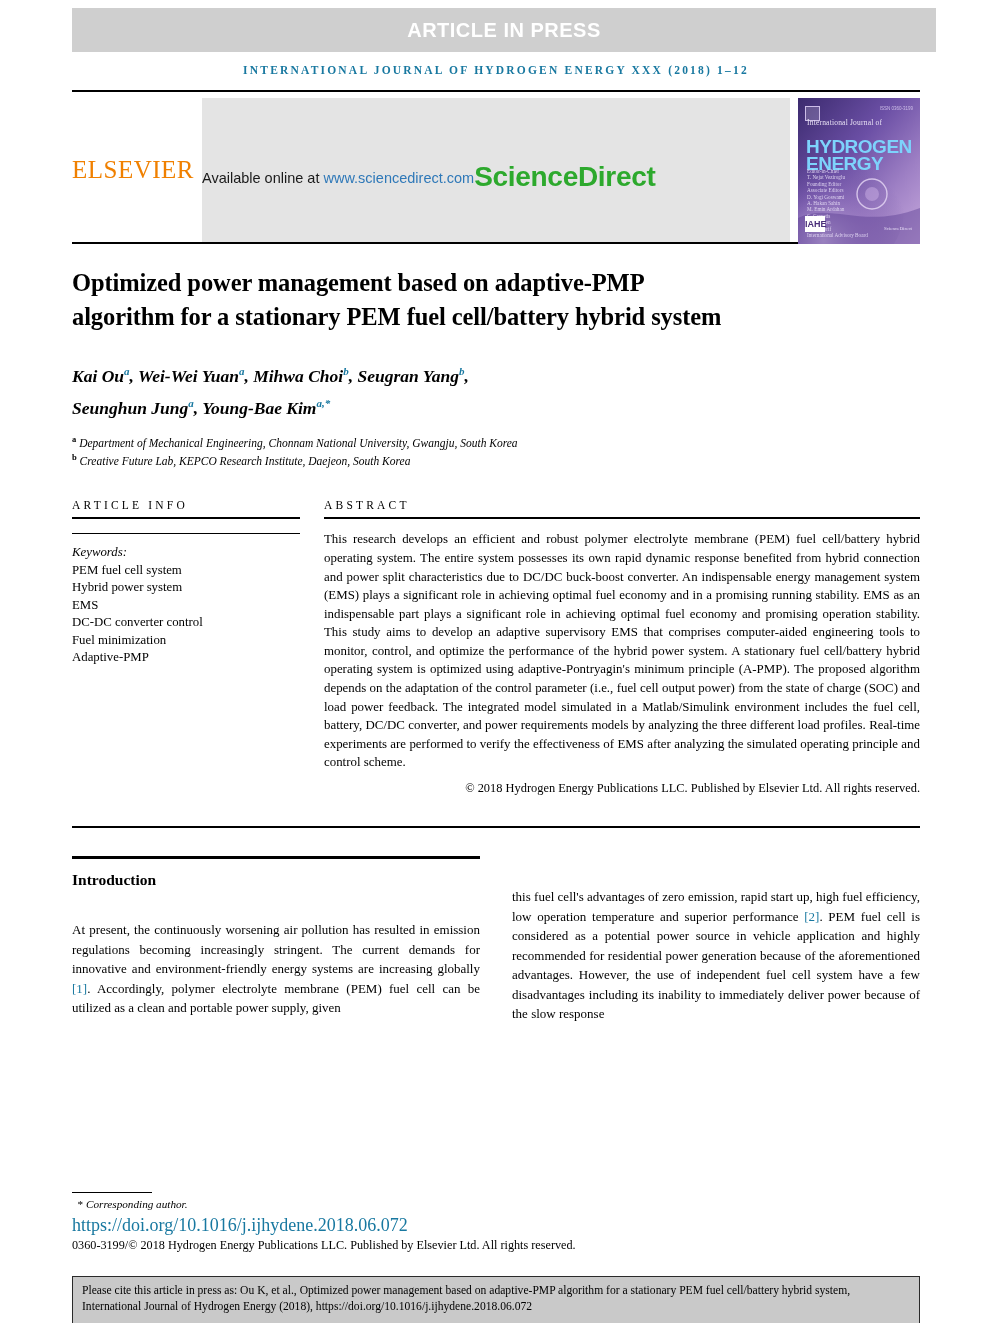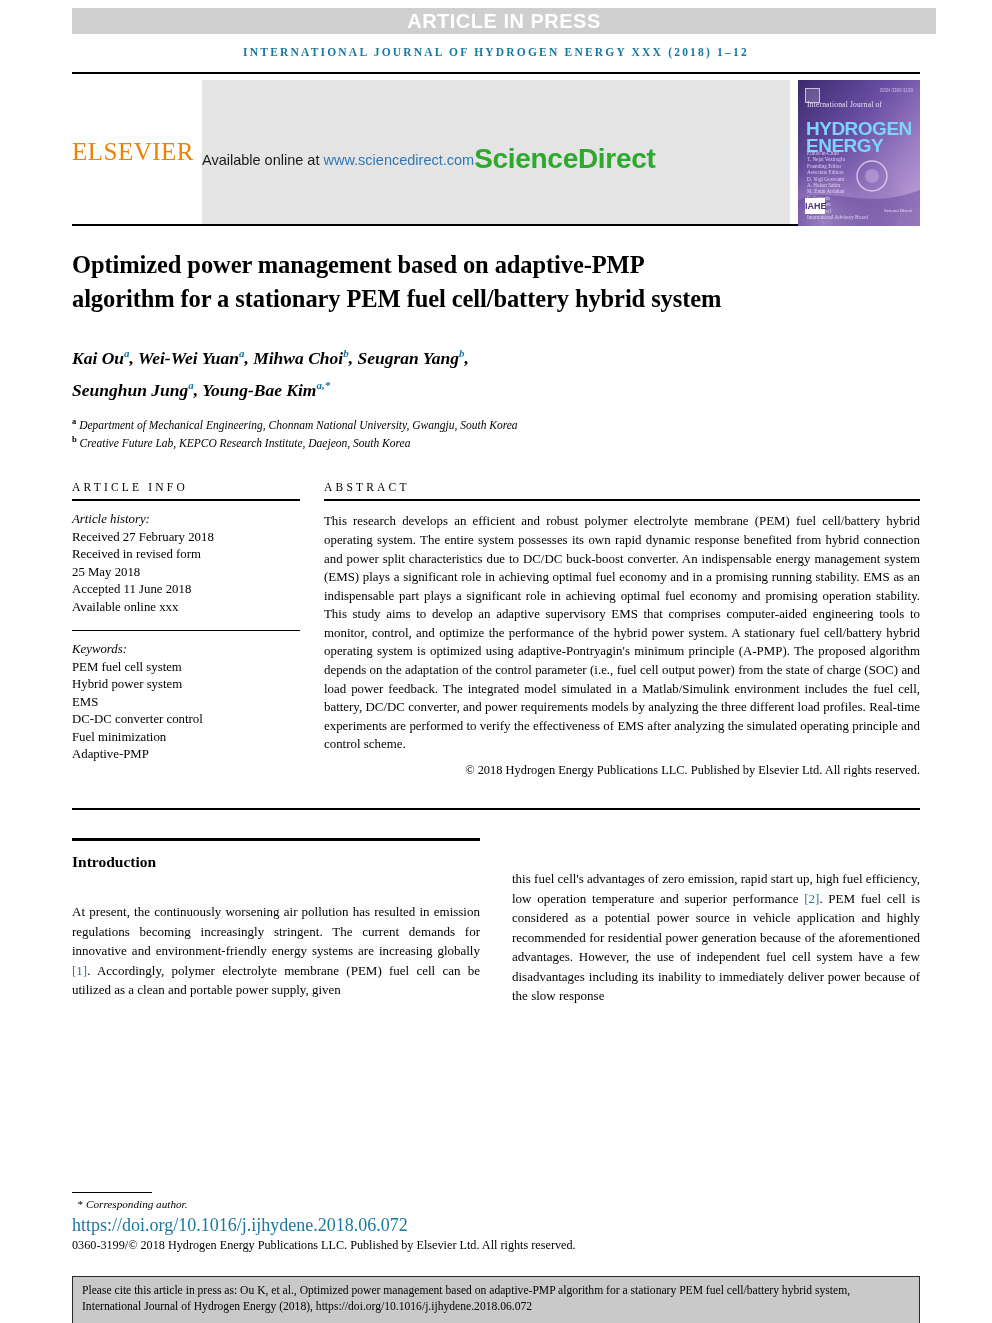--- a/index.html
+++ b/index.html
@@ -10,21 +10,21 @@
     background: #ffffff;
     font-family: "Liberation Serif", serif;
     color: #000000;
     overflow: hidden;
   }
   .page { position: relative; width: 992px; height: 1323px; }
 
   
   .aip-bar {
     margin: 8px 56px 0 72px;
-    height: 26px;
+    height: 44px;
     background: #cfcfcf;
     display: flex;
     align-items: center;
     justify-content: center;
   }
   .aip-text {
     color: #ffffff;
     font-family: "Liberation Sans", sans-serif;
     font-weight: bold;
     font-size: 20px;
@@ -427,28 +427,20 @@
   <div class="affils">
     <div><sup>a</sup> <span>Department of Mechanical Engineering, Chonnam National University, Gwangju, South Korea</span></div>
     <div><sup>b</sup> <span>Creative Future Lab, KEPCO Research Institute, Daejeon, South Korea</span></div>
   </div>
 
   <div class="info-wrap">
 
     <div class="col-info">
       <div class="sec-head">ARTICLE INFO</div>
       <div class="thin-rule"></div>
-      <div class="info-body">
-        <div class="it">Article history:</div>
-        <div>Received 27 February 2018</div>
-        <div>Received in revised form</div>
-        <div>25 May 2018</div>
-        <div>Accepted 11 June 2018</div>
-        <div>Available online xxx</div>
-      </div>
       <div class="info-rule"></div>
       <div class="info-body">
         <div class="it">Keywords:</div>
         <div>PEM fuel cell system</div>
         <div>Hybrid power system</div>
         <div>EMS</div>
         <div>DC-DC converter control</div>
         <div>Fuel minimization</div>
         <div>Adaptive-PMP</div>
       </div>

